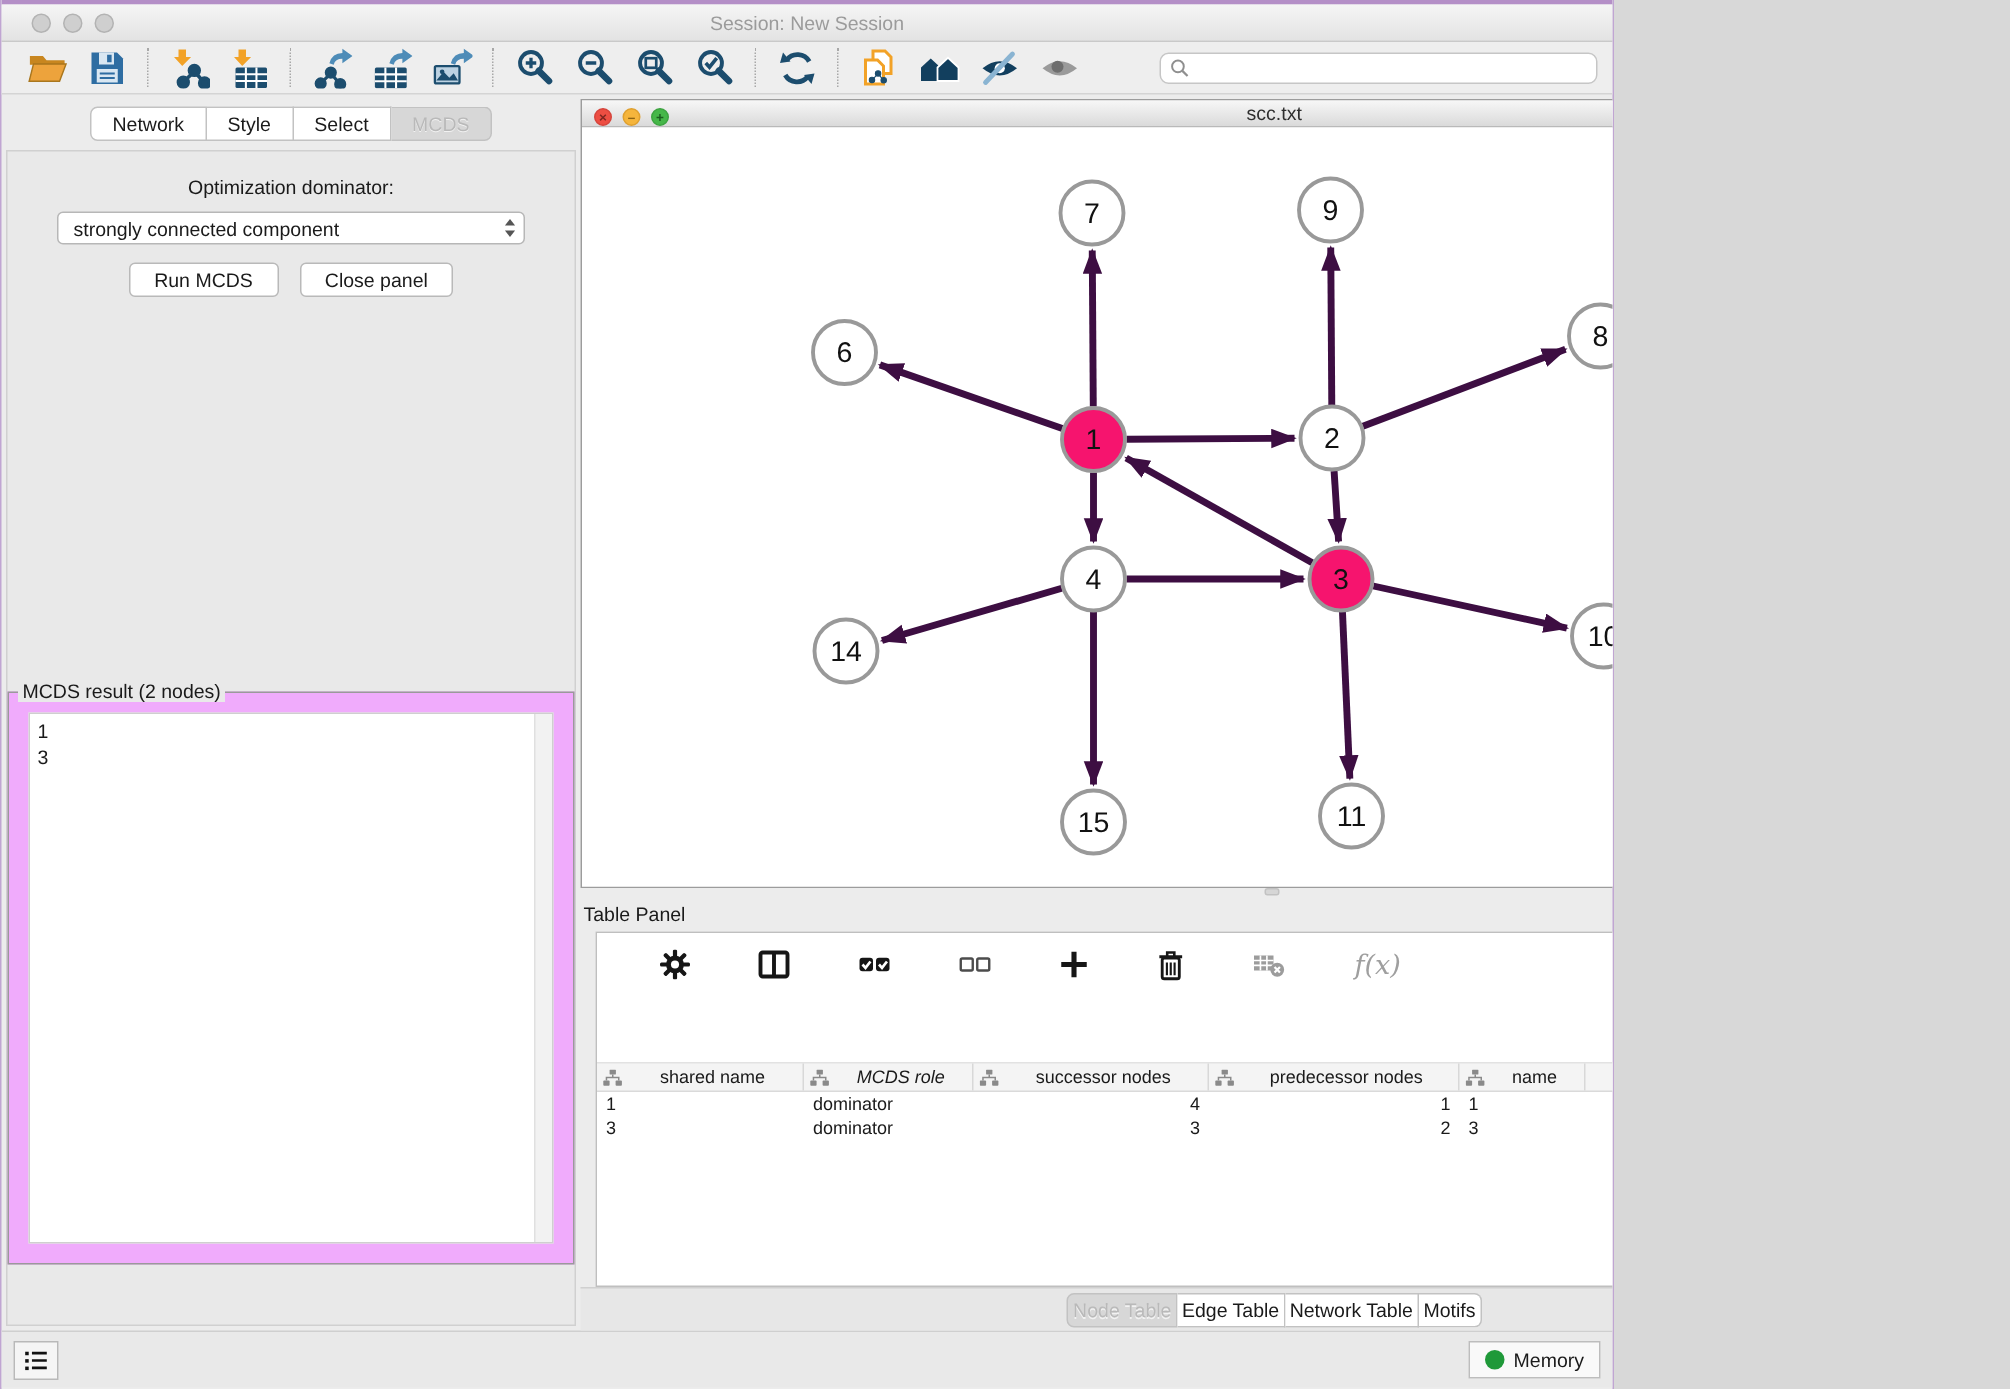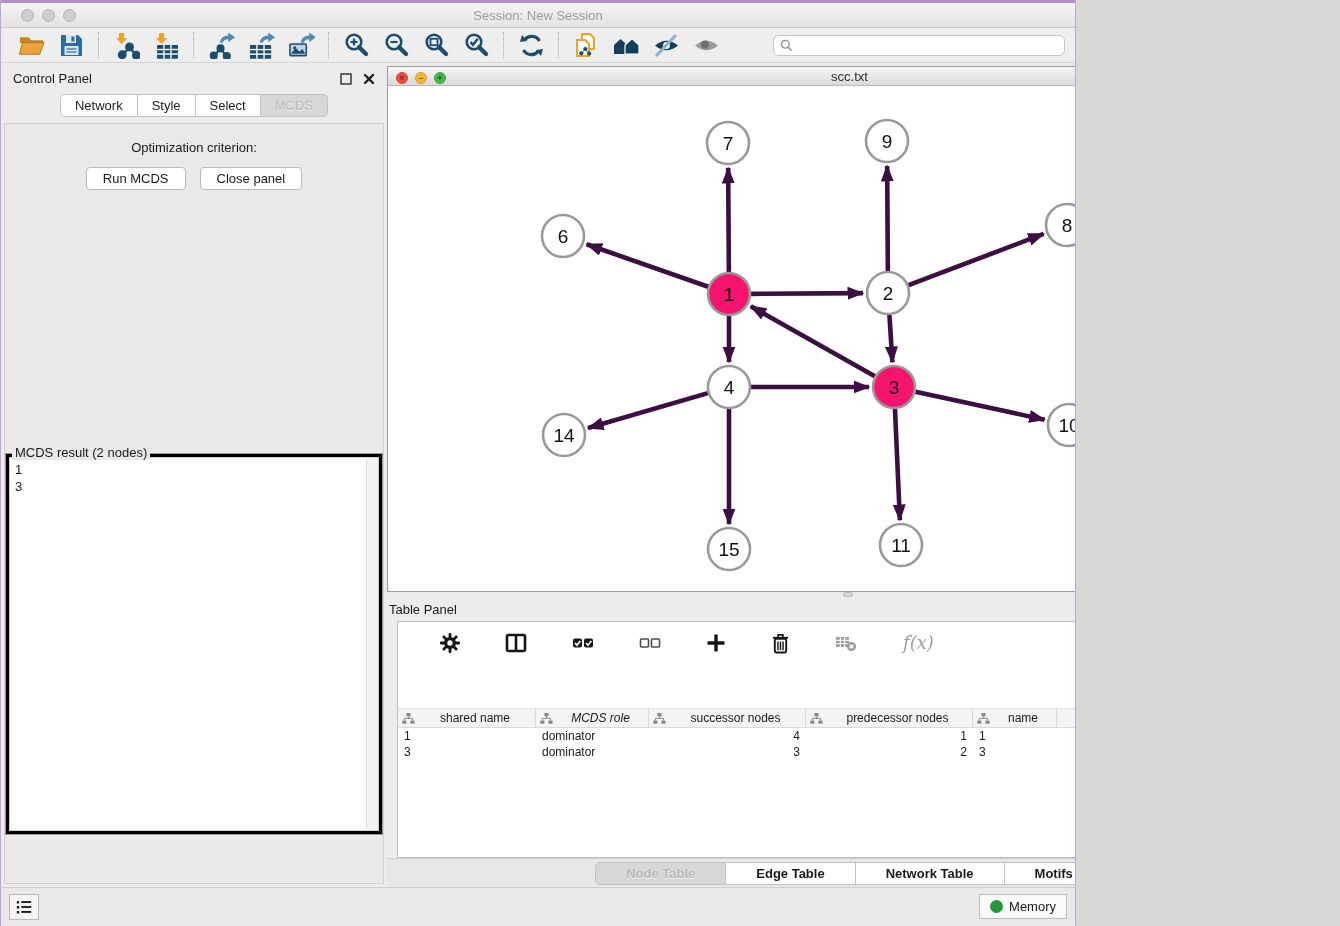--- a/index.html
+++ b/index.html
@@ -61,21 +61,21 @@
   }
   .select-box .sel-text { flex:1; }
   .select-box svg { width:10px; height:14px; }
   .btn-row { margin-top:12px; display:flex; gap:14px; }
   .mac-btn {
     background:#fff; border:1px solid #b9b9b9; border-radius:4px;
     padding:3px 16px; font-size:13px; color:#1a1a1a;
   }
   .result-fieldset {
     margin-top:263px; width:378px; height:382px;
-    border:1px solid #9a9a9a; background:#000000; position:relative; padding:3px;
+    border:1px solid #9a9a9a; background:#f0abfc; position:relative; padding:13px;
   }
   .result-legend {
     position:absolute; top:-9px; left:6px; background:#e9e9e9; padding:0 3px; font-size:13px;
   }
   .result-inner { width:100%; height:100%; background:#fff; border:1px solid #cfcfcf; display:flex; }
   .result-text { flex:1; font-size:13px; line-height:17px; padding:3px 5px; white-space:pre-line; }
   .result-scroll { width:12px; background:#f2f2f2; border-left:1px solid #e0e0e0; }
   
   .v-split { width:8px; position:relative; }
   .v-split .grip { position:absolute; top:408px; left:1px; width:6px; height:14px; background:#d6d6d6; border:1px solid #bdbdbd; border-radius:2px; }
@@ -101,21 +101,21 @@
   .tp-icon { display:flex; align-items:flex-end; justify-content:center;margin-left:24px; }
   .tp-icon svg { display:block; }
   .tp-thead { display:flex; background:#f4f4f4; border-top:1px solid #e2e2e2; border-bottom:1px solid #dadada; height:20px; font-size:12px; color:#1a1a1a;margin-top:44px; }
   .th-cell { display:flex; align-items:center; border-right:1px solid #d8d8d8; padding:0 4px; }
   .th-cell svg { margin-right:4px; flex:none; }
   .th-label { flex:1; text-align:center; }
   .tp-row { display:flex; height:16px; font-size:12px; align-items:center; }
   .td-cell { padding:0 6px; overflow:hidden; white-space:nowrap; }
   .tp-rest { flex:1; }
   .tabs-strip { height:29px; background:#e7e7e7; border-top:1px solid #d0d0d0; display:flex; align-items:center; justify-content:center; }
-  .tabs-strip .seg { font-weight:bold; padding:3px 30px; }
+  .tabs-strip .seg { font-weight:normal; padding:3px 3px; }
   
   .status-bar {
     height:38px; background:#e9e9e9; border-top:1px solid #cfcfcf;
     display:flex; align-items:center; padding:0 8px;
   }
   .sb-btn { width:30px; height:26px; background:#f5f5f5; border:1px solid #b9b9b9; display:flex; align-items:center; justify-content:center; }
   .memory-btn {
     margin-left:auto; height:25px; background:#f9f9f9; border:1px solid #bdbdbd;
     display:flex; align-items:center; gap:6px; padding:0 10px; font-size:13px;
   }
@@ -313,42 +313,35 @@
           <circle cx="5.7" cy="5.7" r="4.2" fill="none" stroke="#8f8f8f" stroke-width="1.4"></circle>
           <line x1="8.9" y1="8.9" x2="12.6" y2="12.6" stroke="#8f8f8f" stroke-width="1.6"></line>
         </svg>
       <input value="" style="">
     </div>
   </div>
 
   <div class="main">
 
     <div class="control-panel">
-      <div class="panel-header">
-        <span>Control Panel</span>
-        <span class="sp"></span>
-        <span class="ph-icon">
-            <svg viewBox="0 0 12 12">
-              <rect x="1" y="1" width="10" height="10" fill="none" stroke="#2b2b2b" stroke-width="1.4"></rect>
-            </svg>
-          </span>
-        <span class="ph-icon">
-            <svg viewBox="0 0 12 12">
-              <path d="M2 2 L10 10 M10 2 L2 10" stroke="#1a1a1a" stroke-width="2.4" stroke-linecap="round"></path>
-            </svg>
-          </span>
-      </div>
       <div class="seg-tabs" id="cp-tabs">
           <div class="seg">Network</div>
           <div class="seg">Style</div>
           <div class="seg">Select</div>
           <div class="seg selected">MCDS</div>
         </div>
       <div class="cp-body">
-        <div class="opt-label">Optimization criterion:</div>
+        <div class="opt-label">Optimization dominator:</div>
+        <div class="select-box">
+          <span class="sel-text">strongly connected component</span>
+          <svg viewBox="0 0 10 14">
+              <path d="M5 1 L8.4 5.4 H1.6 Z" fill="#555"></path>
+              <path d="M5 13 L1.6 8.6 H8.4 Z" fill="#555"></path>
+            </svg>
+        </div>
         <div class="btn-row">
           <button class="mac-btn">Run MCDS</button>
           <button class="mac-btn">Close panel</button>
         </div>
         <div class="result-fieldset">
           <div class="result-legend">MCDS result (2 nodes)</div>
           <div class="result-inner">
             <div class="result-text" id="result-text">1
 3</div>
             <div class="result-scroll"></div>

